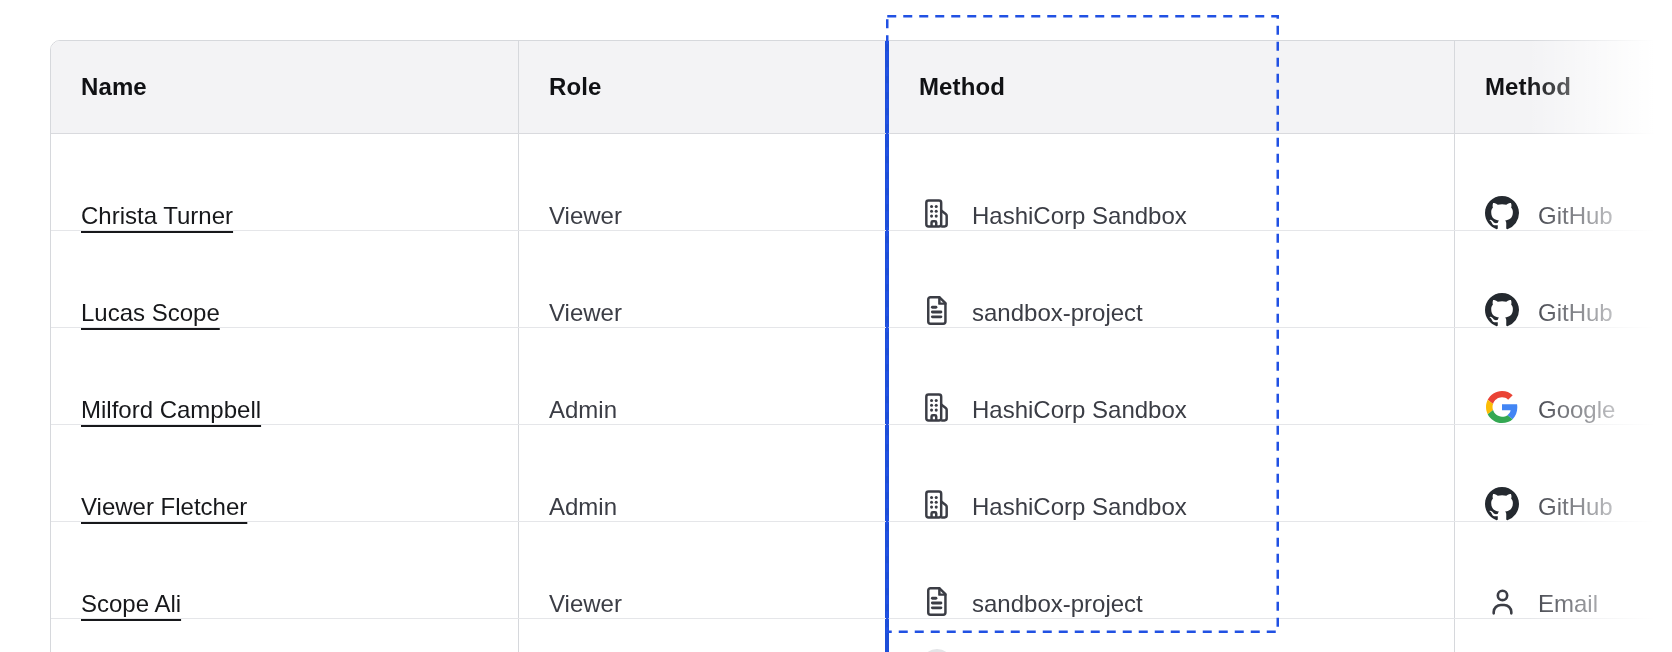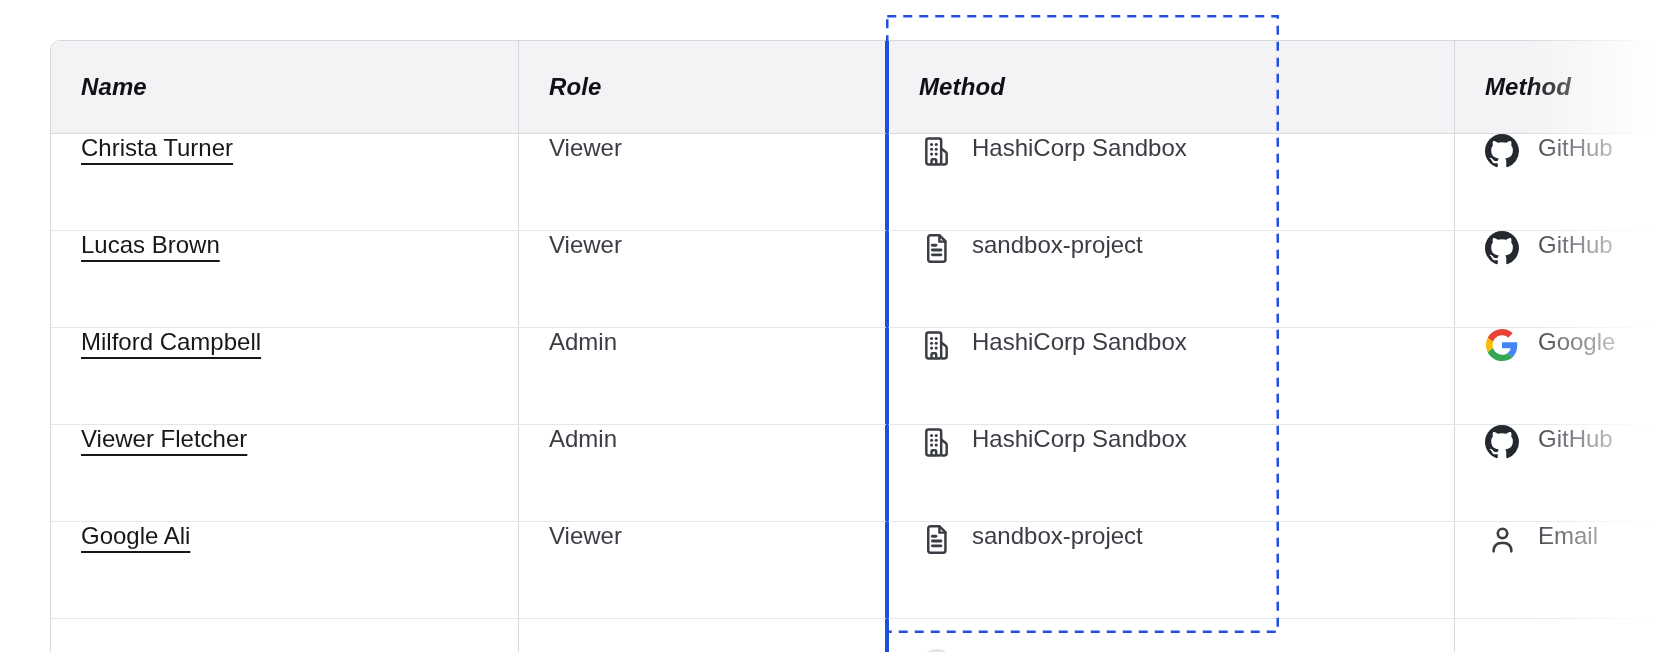--- a/index.html
+++ b/index.html
@@ -40,31 +40,30 @@
   }
   .th {
     display: flex;
     align-items: center;
     padding-left: 30px;
     box-sizing: border-box;
     font-size: 24px;
     font-weight: 700;
     color: #101114;
     letter-spacing: 0.1px;
-    font-style: italic;
   }
   .tr {
     display: flex;
     height: 96px;
     border-bottom: 1px solid #e5e6e9;
     background: #ffffff;
   }
   .td {
     display: flex;
-    align-items: flex-start;
+    align-items: flex-end;
     padding-left: 30px;
     box-sizing: border-box;
     font-size: 24px;
     color: #3b3d45;
   }
   .col-name   { width: 468px; border-right: 1px solid #d6d8dc; }
   .col-role   { width: 370px; border-right: 4px solid #1d4ed8; }
   .col-scope  { width: 566px; border-right: 1px solid #d6d8dc; }
   .col-method { flex: 1; }
 
@@ -163,21 +162,21 @@
               <svg viewBox="0 0 16 16" width="34" height="34" fill="#24292f">
                 <path fill-rule="evenodd" d="M8 0C3.58 0 0 3.58 0 8c0 3.54 2.29 6.53 5.47 7.59.4.07.55-.17.55-.38 0-.19-.01-.82-.01-1.49-2.01.37-2.53-.49-2.69-.94-.09-.23-.48-.94-.82-1.13-.28-.15-.68-.52-.01-.53.63-.01 1.08.58 1.23.82.72 1.21 1.87.87 2.33.66.07-.52.28-.87.51-1.07-1.78-.2-3.64-.89-3.64-3.95 0-.87.31-1.59.82-2.15-.08-.2-.36-1.02.08-2.12 0 0 .67-.21 2.2.82.64-.18 1.32-.27 2-.27s1.36.09 2 .27c1.53-1.04 2.2-.82 2.2-.82.44 1.1.16 1.92.08 2.12.51.56.82 1.27.82 2.15 0 3.07-1.87 3.75-3.65 3.95.29.25.54.73.54 1.48 0 1.07-.01 1.93-.01 2.2 0 .21.15.46.55.38A8.01 8.01 0 0 0 16 8c0-4.42-3.58-8-8-8z"></path>
               </svg>
             </span>
       <span>GitHub</span>
     </div>
   </div>
 
   <div class="tr">
     <div class="td col-name">
-      <a class="name-link">Lucas Brown</a>
+      <a class="name-link">Lucas Scope</a>
     </div>
     <div class="td col-role">
       <span>Viewer</span>
     </div>
     <div class="td col-scope">
       <span class="cell-icon scope-icon">
               <svg viewBox="0 0 24 24" width="33" height="33" fill="none" stroke="#3b3d45" stroke-width="1.8" stroke-linecap="round" stroke-linejoin="round">
                 <path d="M6 4c0-.9.7-1.6 1.6-1.6h6.6l4.3 4.3V20c0 .9-.7 1.6-1.6 1.6H7.6C6.7 21.6 6 20.9 6 20V4z"></path>
                 <path d="M14.1 2.6V7h4.3"></path>
                 <path d="M9 9.6h2.6" stroke-width="2.1"></path>
@@ -265,21 +264,21 @@
               <svg viewBox="0 0 16 16" width="34" height="34" fill="#24292f">
                 <path fill-rule="evenodd" d="M8 0C3.58 0 0 3.58 0 8c0 3.54 2.29 6.53 5.47 7.59.4.07.55-.17.55-.38 0-.19-.01-.82-.01-1.49-2.01.37-2.53-.49-2.69-.94-.09-.23-.48-.94-.82-1.13-.28-.15-.68-.52-.01-.53.63-.01 1.08.58 1.23.82.72 1.21 1.87.87 2.33.66.07-.52.28-.87.51-1.07-1.78-.2-3.64-.89-3.64-3.95 0-.87.31-1.59.82-2.15-.08-.2-.36-1.02.08-2.12 0 0 .67-.21 2.2.82.64-.18 1.32-.27 2-.27s1.36.09 2 .27c1.53-1.04 2.2-.82 2.2-.82.44 1.1.16 1.92.08 2.12.51.56.82 1.27.82 2.15 0 3.07-1.87 3.75-3.65 3.95.29.25.54.73.54 1.48 0 1.07-.01 1.93-.01 2.2 0 .21.15.46.55.38A8.01 8.01 0 0 0 16 8c0-4.42-3.58-8-8-8z"></path>
               </svg>
             </span>
       <span>GitHub</span>
     </div>
   </div>
 
   <div class="tr">
     <div class="td col-name">
-      <a class="name-link">Google Ali</a>
+      <a class="name-link">Scope Ali</a>
     </div>
     <div class="td col-role">
       <span>Viewer</span>
     </div>
     <div class="td col-scope">
       <span class="cell-icon scope-icon">
               <svg viewBox="0 0 24 24" width="33" height="33" fill="none" stroke="#3b3d45" stroke-width="1.8" stroke-linecap="round" stroke-linejoin="round">
                 <path d="M6 4c0-.9.7-1.6 1.6-1.6h6.6l4.3 4.3V20c0 .9-.7 1.6-1.6 1.6H7.6C6.7 21.6 6 20.9 6 20V4z"></path>
                 <path d="M14.1 2.6V7h4.3"></path>
                 <path d="M9 9.6h2.6" stroke-width="2.1"></path>

